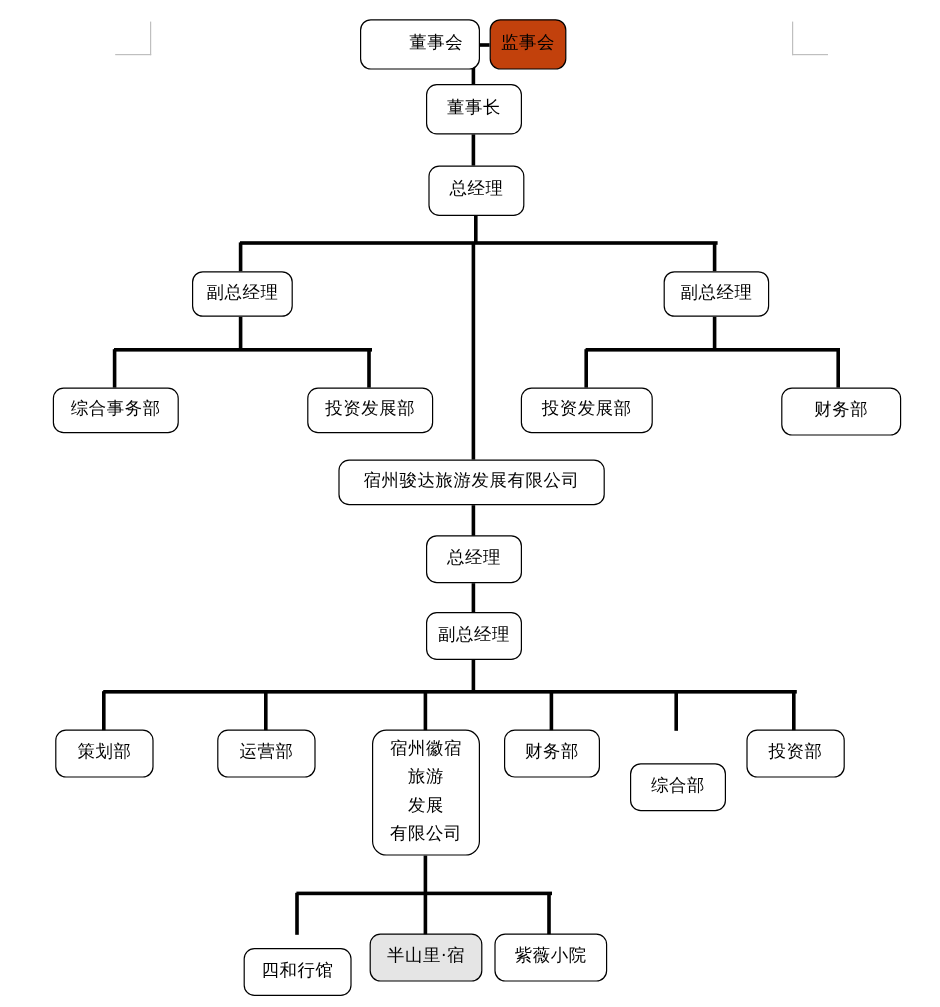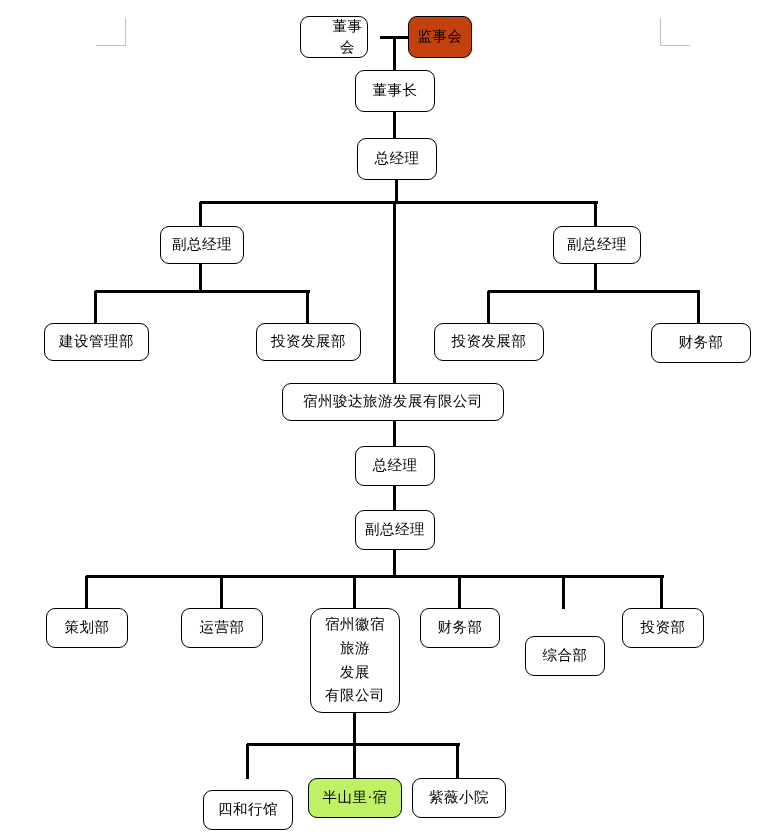--- a/index.html
+++ b/index.html
@@ -94,39 +94,39 @@
       <div class="ln" style="left: 457.5px; top: 576px; height: 33px; width: 3px; background: rgb(0, 0, 0);"></div>
       <div class="ln" style="left: 561.5px; top: 576px; height: 33px; width: 3px; background: rgb(0, 0, 0);"></div>
       <div class="ln" style="left: 659.5px; top: 576px; height: 33px; width: 3px; background: rgb(0, 0, 0);"></div>
       <div class="ln" style="left: 352.5px; top: 713px; height: 32px; width: 3px; background: rgb(0, 0, 0);"></div>
       <div class="ln" style="left: 247px; top: 742.5px; width: 213px; height: 3px; background: rgb(0, 0, 0);"></div>
       <div class="ln" style="left: 245.5px; top: 744px; height: 35px; width: 3px; background: rgb(0, 0, 0);"></div>
       <div class="ln" style="left: 352.5px; top: 744px; height: 35px; width: 3px; background: rgb(0, 0, 0);"></div>
       <div class="ln" style="left: 455.5px; top: 744px; height: 35px; width: 3px; background: rgb(0, 0, 0);"></div>
     </div>
   <div id="nodes-layer">
-      <div class="node" style="left: 300px; top: 16px; width: 68px; height: 42px; border-color: rgb(0, 0, 0); background: rgb(255, 255, 255); padding-left: 27px;">董事会</div>
+      <div class="node" style="left: 300px; top: 16px; width: 100px; height: 42px; border-color: rgb(0, 0, 0); background: rgb(255, 255, 255); padding-left: 27px;">董事会</div>
       <div class="node" style="left: 408px; top: 16px; width: 64px; height: 42px; border-color: rgb(0, 0, 0); background: #c2410c;">监事会</div>
       <div class="node" style="left: 355px; top: 70px; width: 80px; height: 42px; border-color: rgb(0, 0, 0); background: rgb(255, 255, 255);">董事长</div>
       <div class="node" style="left: 357px; top: 138px; width: 80px; height: 42px; border-color: rgb(0, 0, 0); background: rgb(255, 255, 255);">总经理</div>
       <div class="node" style="left: 160px; top: 226px; width: 84px; height: 38px; border-color: rgb(0, 0, 0); background: rgb(255, 255, 255);">副总经理</div>
       <div class="node" style="left: 553px; top: 226px; width: 88px; height: 38px; border-color: rgb(0, 0, 0); background: rgb(255, 255, 255);">副总经理</div>
-      <div class="node" style="left: 44px; top: 323px; width: 105px; height: 38px; border-color: rgb(0, 0, 0); background: rgb(255, 255, 255);">建设管理部</div>
+      <div class="node" style="left: 44px; top: 323px; width: 105px; height: 38px; border-color: rgb(0, 0, 0); background: rgb(255, 255, 255);">综合事务部</div>
       <div class="node" style="left: 256px; top: 323px; width: 105px; height: 38px; border-color: rgb(0, 0, 0); background: rgb(255, 255, 255);">投资发展部</div>
       <div class="node" style="left: 434px; top: 323px; width: 110px; height: 38px; border-color: rgb(0, 0, 0); background: rgb(255, 255, 255);">投资发展部</div>
       <div class="node" style="left: 651px; top: 323px; width: 100px; height: 40px; border-color: rgb(0, 0, 0); background: rgb(255, 255, 255);">财务部</div>
       <div class="node" style="left: 282px; top: 383px; width: 222px; height: 38px; border-color: rgb(0, 0, 0); background: rgb(255, 255, 255);">宿州骏达旅游发展有限公司</div>
       <div class="node" style="left: 355px; top: 446px; width: 80px; height: 40px; border-color: rgb(0, 0, 0); background: rgb(255, 255, 255);">总经理</div>
       <div class="node" style="left: 355px; top: 510px; width: 80px; height: 40px; border-color: rgb(0, 0, 0); background: rgb(255, 255, 255);">副总经理</div>
       <div class="node" style="left: 46px; top: 608px; width: 82px; height: 40px; border-color: rgb(0, 0, 0); background: rgb(255, 255, 255);">策划部</div>
       <div class="node" style="left: 181px; top: 608px; width: 82px; height: 40px; border-color: rgb(0, 0, 0); background: rgb(255, 255, 255);">运营部</div>
       <div class="node multi" style="left: 310px; top: 608px; width: 90px; height: 105px; border-color: rgb(0, 0, 0); background: rgb(255, 255, 255);">宿州徽宿
 旅游
 发展
 有限公司</div>
       <div class="node" style="left: 420px; top: 608px; width: 80px; height: 40px; border-color: rgb(0, 0, 0); background: rgb(255, 255, 255);">财务部</div>
       <div class="node" style="left: 525px; top: 608px; width: 80px; height: 40px; border-color: rgb(0, 0, 0); background: rgb(255, 255, 255); margin-top: 28px;">综合部</div>
       <div class="node" style="left: 622px; top: 608px; width: 82px; height: 40px; border-color: rgb(0, 0, 0); background: rgb(255, 255, 255);">投资部</div>
       <div class="node" style="left: 203px; top: 778px; width: 90px; height: 40px; border-color: rgb(0, 0, 0); background: rgb(255, 255, 255); margin-top: 12px;">四和行馆</div>
-      <div class="node" style="left: 308px; top: 778px; width: 94px; height: 40px; border-color: rgb(0, 0, 0); background: #bef264;">半山里·宿</div>
+      <div class="node" style="left: 308px; top: 778px; width: 94px; height: 40px; border-color: rgb(0, 0, 0); background: #e5e5e5;">半山里·宿</div>
       <div class="node" style="left: 412px; top: 778px; width: 94px; height: 40px; border-color: rgb(0, 0, 0); background: rgb(255, 255, 255);">紫薇小院</div>
     </div>
 </div>
 
 </body></html>

